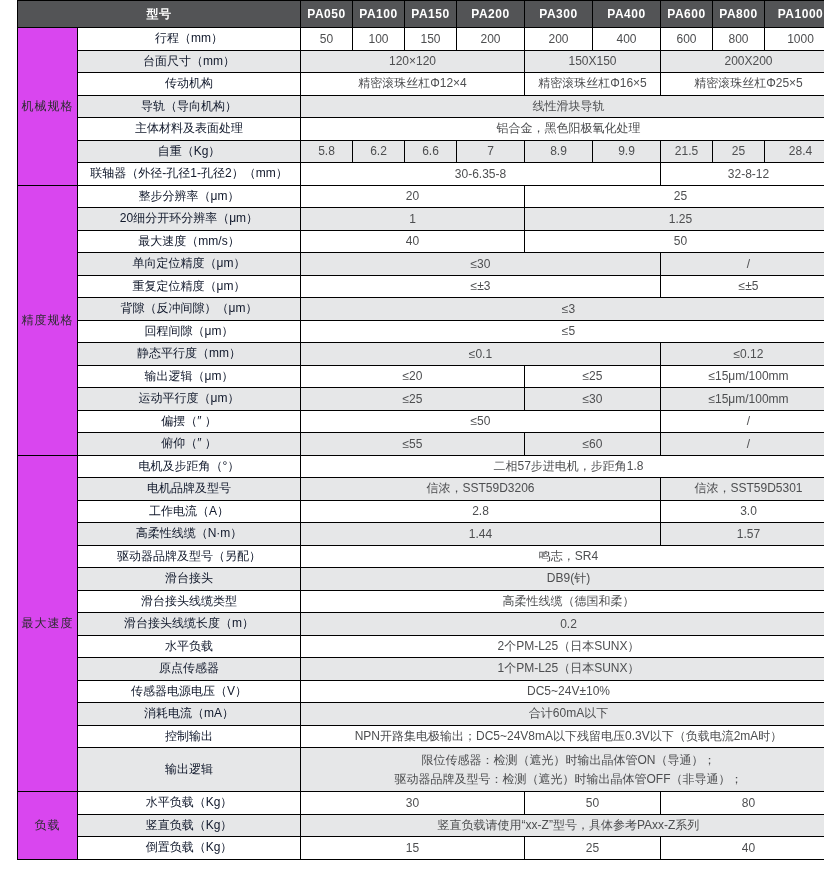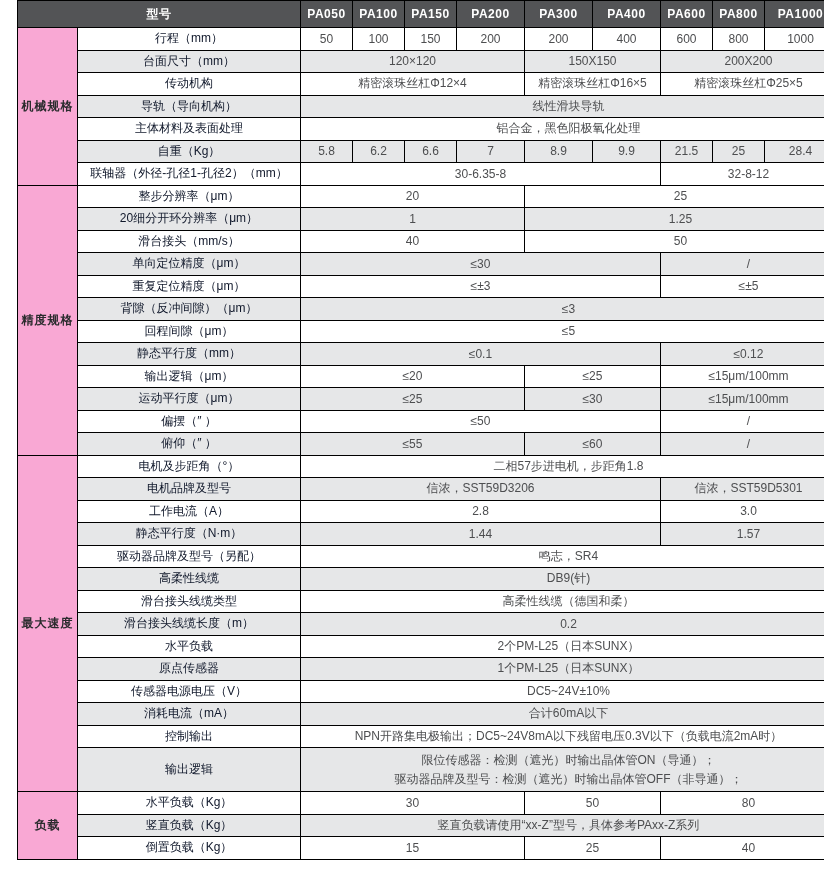--- a/index.html
+++ b/index.html
@@ -32,22 +32,22 @@
     letter-spacing: 0.5px;
   }
   tbody td { height: 21.5px; color: #4d4e50; }
   td.label {
     text-align: left;
     padding-left: 5px;
     color: #0f172a;
     white-space: nowrap;
   }
   td.group {
-    background: #f9a8d4;
-    font-weight: bold;
+    background: #d946ef;
+    font-weight: normal;
     color: #2b2c2e;
     font-size: 12.5px;
     letter-spacing: 1px;
   }
   td.g { background: #e6e7e8; }
   tr.tall td { height: 43px; }
   tr.tall td .ln { line-height: 1.55; }
   .val { white-space: nowrap; }
 </style>
 </head>
@@ -138,21 +138,21 @@
           <td class="label">整步分辨率（μm）</td>
           <td class="val" colspan="4">20</td>
           <td class="val" colspan="5">25</td>
         </tr>
         <tr>
           <td class="label g">20细分开环分辨率（μm）</td>
           <td class="val g" colspan="4">1</td>
           <td class="val g" colspan="5">1.25</td>
         </tr>
         <tr>
-          <td class="label">滑台接头（mm/s）</td>
+          <td class="label">最大速度（mm/s）</td>
           <td class="val" colspan="4">40</td>
           <td class="val" colspan="5">50</td>
         </tr>
         <tr>
           <td class="label g">单向定位精度（μm）</td>
           <td class="val g" colspan="6">≤30</td>
           <td class="val g" colspan="3">/</td>
         </tr>
         <tr>
           <td class="label">重复定位精度（μm）</td>
@@ -204,30 +204,30 @@
           <td class="label g">电机品牌及型号</td>
           <td class="val g" colspan="6">信浓，SST59D3206</td>
           <td class="val g" colspan="3">信浓，SST59D5301</td>
         </tr>
         <tr>
           <td class="label">工作电流（A）</td>
           <td class="val" colspan="6">2.8</td>
           <td class="val" colspan="3">3.0</td>
         </tr>
         <tr>
-          <td class="label g">静态平行度（N·m）</td>
+          <td class="label g">高柔性线缆（N·m）</td>
           <td class="val g" colspan="6">1.44</td>
           <td class="val g" colspan="3">1.57</td>
         </tr>
         <tr>
           <td class="label">驱动器品牌及型号（另配）</td>
           <td class="val" colspan="9">鸣志，SR4</td>
         </tr>
         <tr>
-          <td class="label g">高柔性线缆</td>
+          <td class="label g">滑台接头</td>
           <td class="val g" colspan="9">DB9(针)</td>
         </tr>
         <tr>
           <td class="label">滑台接头线缆类型</td>
           <td class="val" colspan="9">高柔性线缆（德国和柔）</td>
         </tr>
         <tr>
           <td class="label g">滑台接头线缆长度（m）</td>
           <td class="val g" colspan="9">0.2</td>
         </tr>

